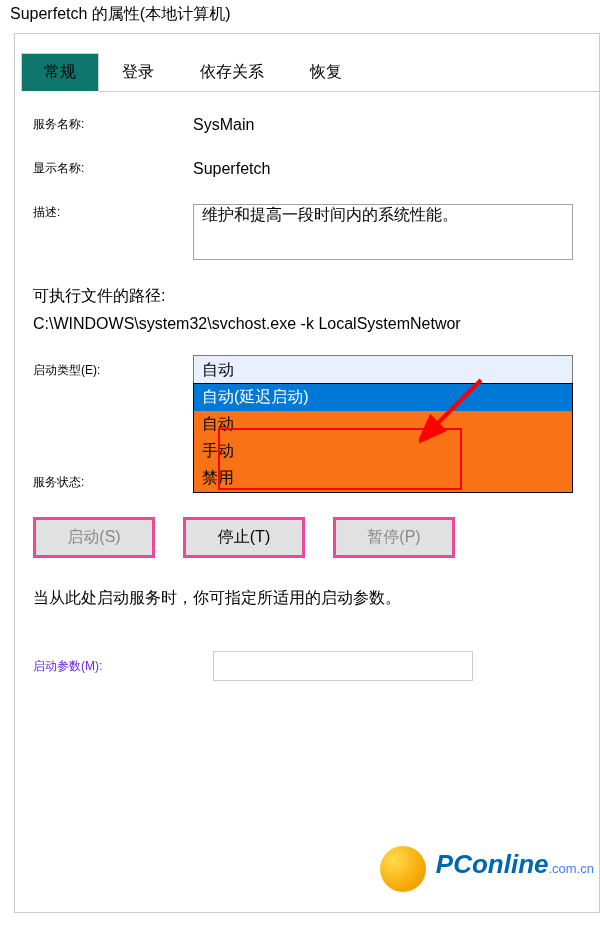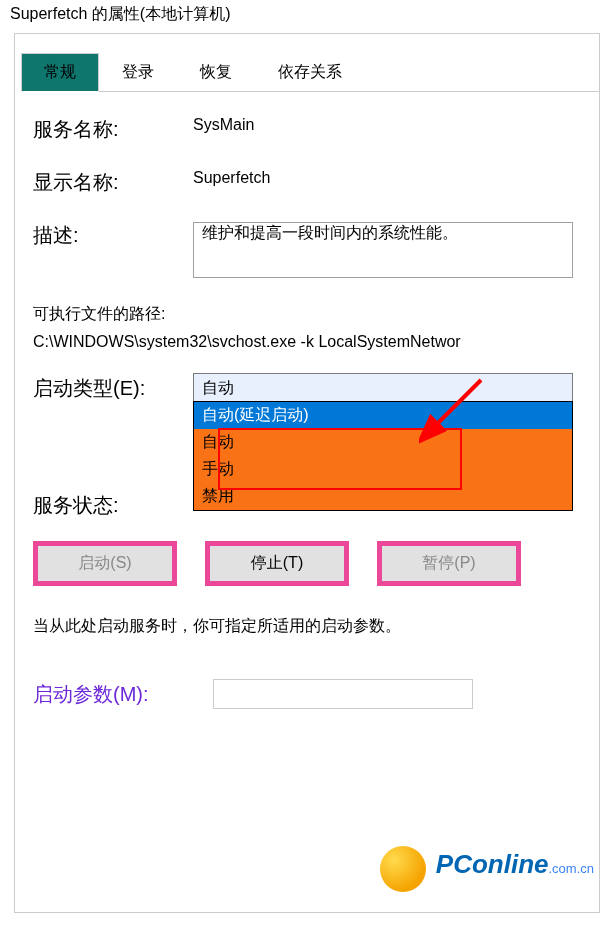--- a/index.html
+++ b/index.html
@@ -46,21 +46,21 @@
   padding: 24px 18px 0 18px;
 }
 .row {
   display: flex;
   margin-bottom: 26px;
   align-items: flex-start;
 }
 .row-label {
   width: 160px;
   flex-shrink: 0;
-  font-size: 20px;
+  font-size: 12px;
 }
 .row-value {
   font-size: 16px;
 }
 .desc-box {
   border: 1px solid #a0a0a0;
   padding: 0 8px;
   width: 380px;
   height: 56px;
   font-size: 16px;
@@ -130,24 +130,24 @@
   display: flex;
   margin-top: 88px;
   margin-bottom: 22px;
 }
 .buttons {
   display: flex;
   gap: 28px;
   margin-bottom: 30px;
 }
 .btn {
-  border: 5px solid #ec4899;
+  border: 3px solid #ec4899;
   background: #e1e1e1;
   padding: 7px 0;
-  width: 144px;
+  width: 122px;
   font-size: 16px;
   text-align: center;
   cursor: pointer;
 }
 .btn.disabled {
   color: #888;
   cursor: default;
 }
 .hint {
   font-size: 16px;
@@ -196,22 +196,22 @@
 </head>
 <body>
 
 <div class="window-title">Superfetch 的属性(本地计算机)</div>
 
 <div class="dialog">
 
   <div class="tabs">
     <div class="tab active">常规</div>
     <div class="tab">登录</div>
+    <div class="tab">依存关系</div>
     <div class="tab">恢复</div>
-    <div class="tab">依存关系</div>
   </div>
 
   <div class="content">
 
     <div class="row">
       <div class="row-label">服务名称:</div>
       <div class="row-value">SysMain</div>
     </div>
 
     <div class="row">

